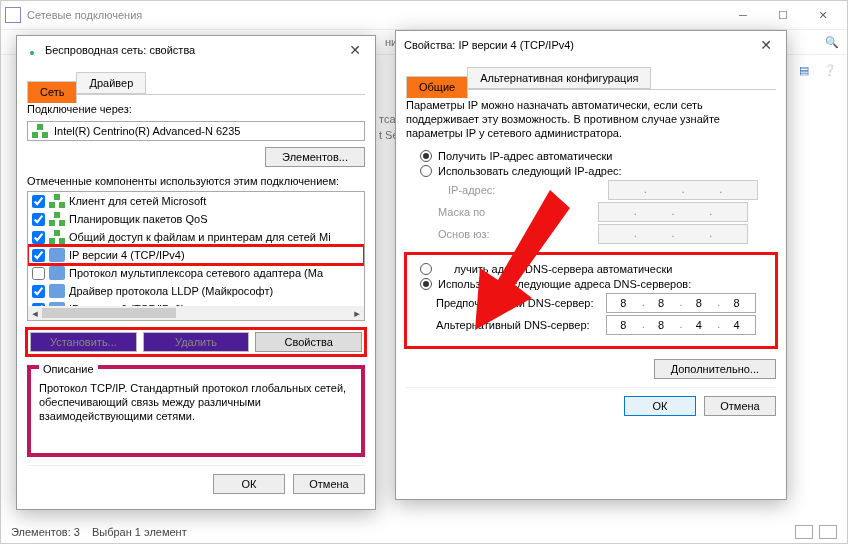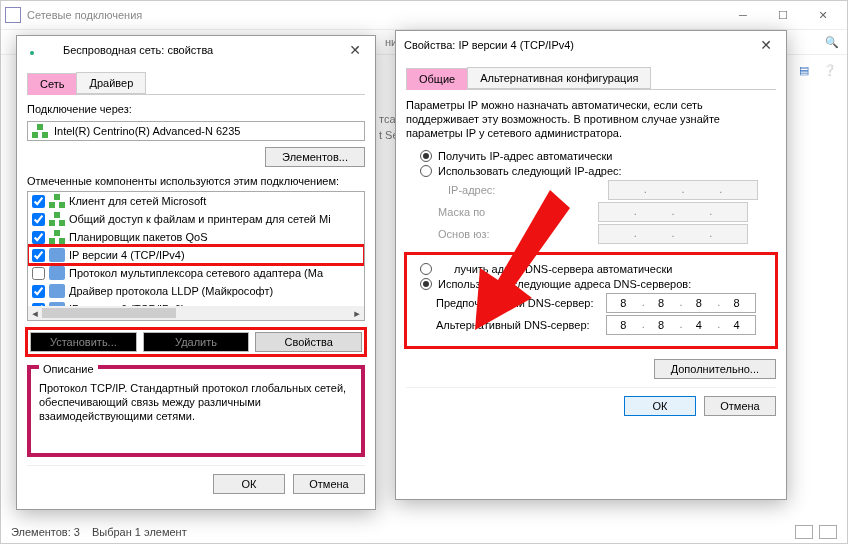--- a/index.html
+++ b/index.html
@@ -20,30 +20,30 @@
   .statusbar .right { margin-left: auto; display: flex; gap: 6px; }
   .statusbar .viewbtn { width: 18px; height: 14px; border: 1px solid #aaa; }
 
   
   .dialog { position: absolute; background: #fff; border: 1px solid #999; box-shadow: 0 4px 20px rgba(0,0,0,.3); }
   .dialog .dlg-titlebar { height: 28px; display: flex; align-items: center; padding: 0 8px; }
   .dialog .dlg-title { flex: 1; }
   .dialog .dlg-close { width: 24px; text-align: center; color: #444; font-size: 14px; }
   .dlg-inner { padding: 8px 10px 10px; }
   .tabs { display: flex; border-bottom: 1px solid #ccc; margin-bottom: 8px; }
-  .tab { padding: 4px 12px; border: 1px solid #ccc; border-bottom: none; background: #f9a8d4; position: relative; top: 1px; margin-right: -1px; }
+  .tab { padding: 4px 12px; border: 1px solid #ccc; border-bottom: none; background: #f97316; position: relative; top: 9px; margin-right: -1px; }
   .tab.inactive { background: #f4f4f4; border-bottom: 1px solid #ccc; top: 0; }
   .groupbox { border: 4px solid #be185d; padding: 8px 8px 22px; margin-top: 6px; }
   .groupbox .gb-title { position: relative; top: -14px; background: #fff; display: inline-block; padding: 0 4px; margin-bottom: -10px; }
   .field-row { display: flex; align-items: center; margin: 2px 0; }
   label { white-space: nowrap; }
   .textbox { border: 1px solid #aaa; height: 20px; padding: 1px 4px; background: #fff; display: flex; align-items: center; }
   .btn { border: 1px solid #999; background: #eee; padding: 3px 16px; display: inline-flex; align-items: center; justify-content: center; cursor: default; }
   .btn.emph { border: 1px solid #0078d7; background: #e5f1fb; }
-  .btn.disabled { color: #888; background: #000000; border-color: #bbb; }
+  .btn.disabled { color: #888; background: #4c1d95; border-color: #bbb; }
   .listview { border: 1px solid #aaa; height: 130px; overflow: hidden; background: #fff; position: relative; }
   .listview .lv-row { display: flex; align-items: center; height: 18px; padding: 0 4px; gap: 4px; }
   .lv-row input[type=checkbox] { margin: 0; }
   .lv-icon { width: 16px; height: 14px; }
   .lv-icon.net { background: linear-gradient(#4ab04a,#4ab04a) bottom left/6px 6px no-repeat, linear-gradient(#4ab04a,#4ab04a) bottom right/6px 6px no-repeat, linear-gradient(#4ab04a,#4ab04a) top center/6px 6px no-repeat; }
   .lv-icon.proto { background: #6aa0e0; border-radius: 2px; }
   .scrollbar-h { position: absolute; bottom: 0; left: 0; right: 0; height: 14px; background: #f0f0f0; display: flex; }
   .scrollbar-h .arrow { width: 14px; display: flex; align-items: center; justify-content: center; color: #555; }
   .scrollbar-h .thumb { width: 40%; background: #cdcdcd; margin: 2px 0; }
   .dlg-buttons { display: flex; justify-content: flex-end; gap: 8px; padding: 8px 0 0; border-top: 1px solid #eee; margin-top: 8px; }
@@ -103,21 +103,21 @@
     <div class="right">
       <span class="viewbtn"></span>
       <span class="viewbtn"></span>
     </div>
   </div>
 </div>
 
 <div id="dlg-adapter" class="dialog">
   <div class="dlg-titlebar">
     <span class="wifi-icon"></span>
-    <span class="dlg-title" style="margin-left:24px">Беспроводная сеть: свойства</span>
+    <span class="dlg-title" style="margin-left:6px">Беспроводная сеть: свойства</span>
     <span class="dlg-close">✕</span>
   </div>
   <div class="dlg-inner">
     <div class="tabs">
       <div class="tab">Сеть</div>
       <div class="tab inactive">Драйвер</div>
     </div>
 
     <div>Подключение через:</div>
     <div class="textbox" style="margin:6px 0; width:100%;align-items:center;">
@@ -131,26 +131,26 @@
     <div>Отмеченные компоненты используются этим подключением:</div>
     <div class="listview" style="margin-top:4px">
       <div class="lv-row">
           <input type="checkbox" checked="" style="">
           <span class="lv-icon net"></span>
           <span>Клиент для сетей Microsoft</span>
         </div>
       <div class="lv-row">
           <input type="checkbox" checked="" style="">
           <span class="lv-icon net"></span>
+          <span>Планировщик пакетов QoS</span>
+        </div>
+      <div class="lv-row">
+          <input type="checkbox" checked="" style="">
+          <span class="lv-icon net"></span>
           <span>Общий доступ к файлам и принтерам для сетей Mi</span>
-        </div>
-      <div class="lv-row">
-          <input type="checkbox" checked="" style="">
-          <span class="lv-icon net"></span>
-          <span>Планировщик пакетов QoS</span>
         </div>
       <div class="lv-row hl-red">
           <input type="checkbox" checked="" style="">
           <span class="lv-icon proto"></span>
           <span>IP версии 4 (TCP/IPv4)</span>
         </div>
       <div class="lv-row">
           <input type="checkbox" style="">
           <span class="lv-icon proto"></span>
           <span>Протокол мультиплексора сетевого адаптера (Ма</span>

